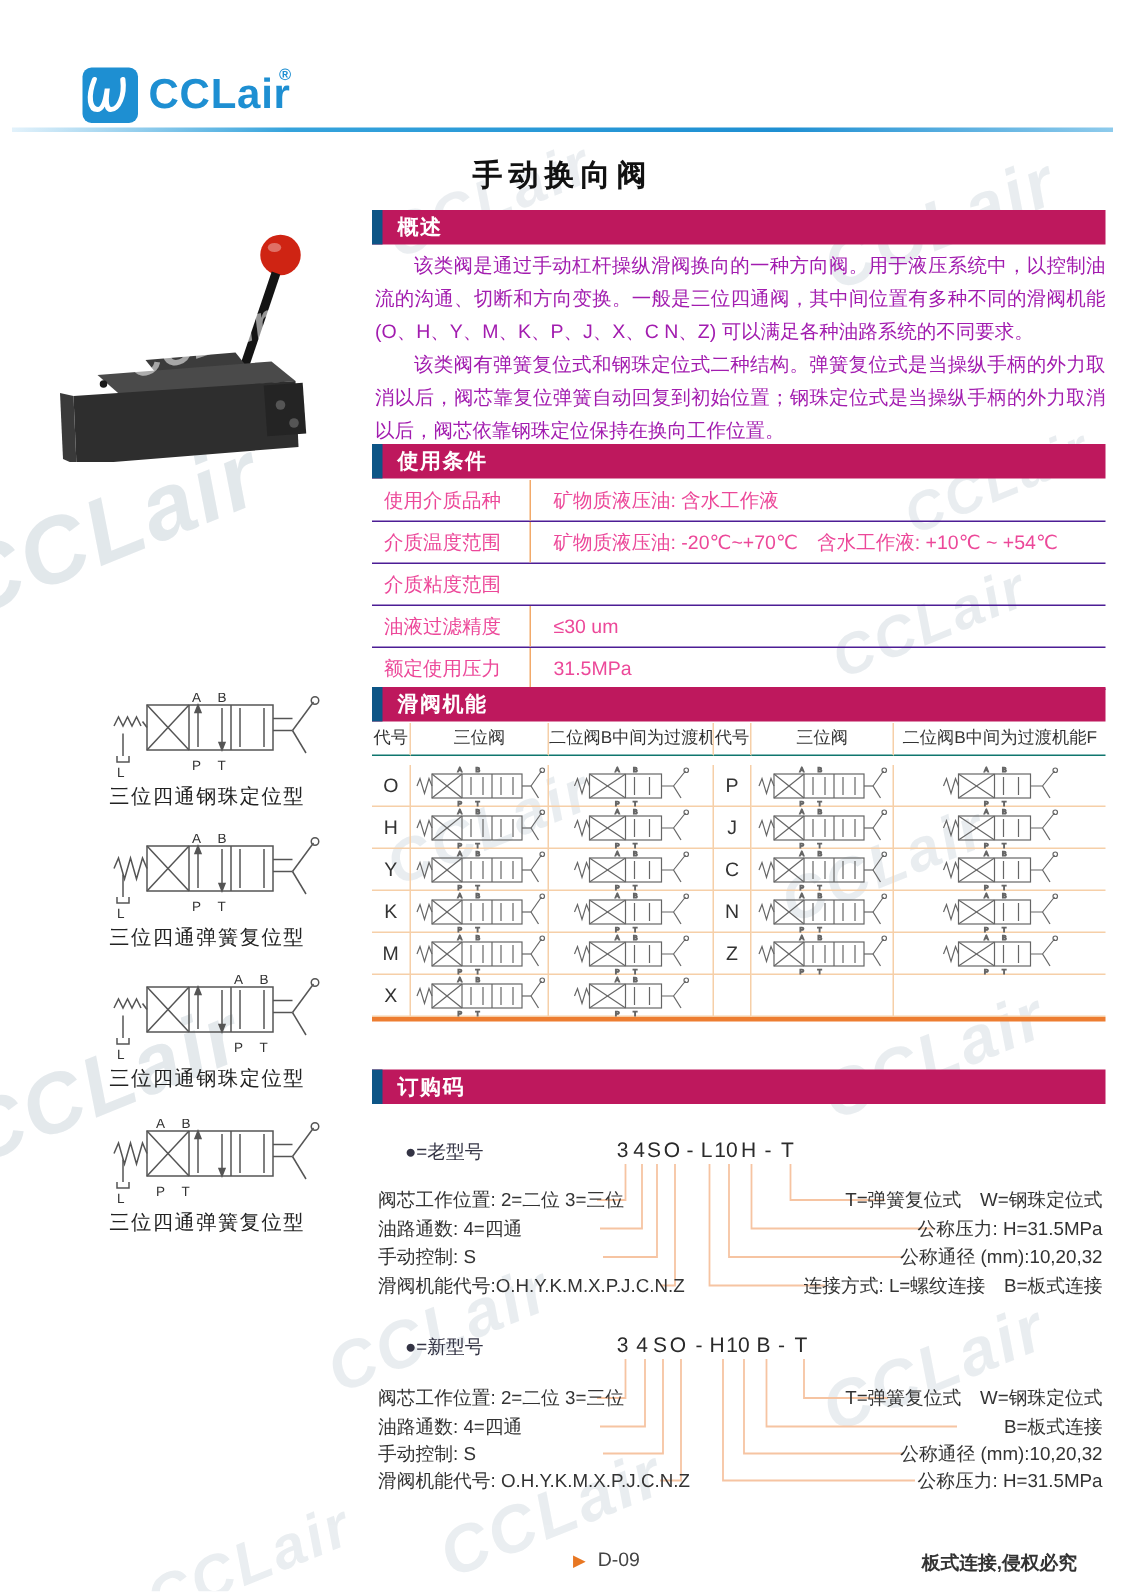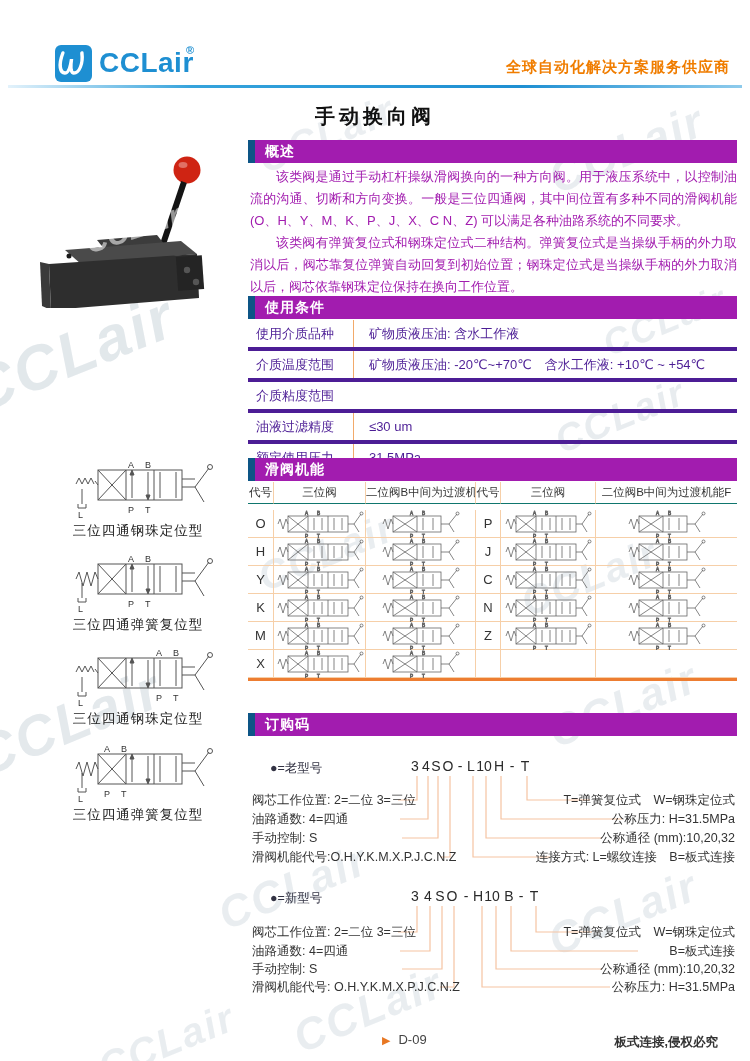--- a/index.html
+++ b/index.html
@@ -13,31 +13,31 @@
   
   .logo-box{position:absolute;left:55px;top:45px;width:37px;height:37px;background:#1e8fd2;border-radius:6px;}
   .logo-text{position:absolute;left:99px;top:47px;font-size:28px;font-weight:bold;color:#1e8fd2;letter-spacing:.5px;}
   .logo-reg{position:absolute;left:186px;top:44px;font-size:11px;color:#1e8fd2;font-weight:bold;}
   .tagline{position:absolute;right:20px;top:58px;font-size:15px;font-weight:bold;color:#f07d00;letter-spacing:1px;}
   .header-line{position:absolute;left:8px;right:8px;top:85px;height:3px;background:linear-gradient(to right,#e3f2fb,#35a3dc 25%,#1e8fd2 70%,#8ecbec);}
 
   .page-title{position:absolute;left:0;top:103px;width:100%;text-align:center;font-size:20px;font-weight:bold;color:#111;letter-spacing:4px;}
 
   
-  .bar{position:absolute;left:248px;width:489px;height:23px;background:#a21caf;}
+  .bar{position:absolute;left:248px;width:489px;height:23px;background:#be185d;}
   .bar::before{content:"";position:absolute;left:0;top:0;width:7px;height:23px;background:#0d5586;}
   .bar-title{color:#fff;font-weight:bold;font-size:14px;line-height:23px;padding-left:17px;letter-spacing:1px;}
 
   
   .overview-text{position:absolute;left:250px;top:166px;width:487px;font-size:13px;line-height:22px;color:#a21caf;text-align:justify;}
   .overview-text p{margin:0;text-indent:2em;}
 
   
   .cond{position:absolute;left:248px;top:320px;width:489px;}
-  .cond-row{display:flex;height:27px;border-bottom:4px solid #4c1d95;font-size:13px;color:#4c1d95;align-items:center;}
+  .cond-row{display:flex;height:27px;border-bottom:1px solid #4c1d95;font-size:13px;color:#ec4899;align-items:center;}
   .cond-label{flex:0 0 97px;padding-left:8px;}
   .cond-value{flex:1;border-left:1px solid #f2aa6a;padding-left:15px;height:27px;line-height:27px;}
 
   
   .spool{position:absolute;left:248px;top:482px;width:489px;border-bottom:3px solid #ed7d31;
          display:grid;grid-template-columns:26px 92px 110px 25px 95px 141px;grid-auto-rows:28px;}
   .spool .hcell{height:21px;line-height:21px;font-size:11.5px;color:#333;text-align:center;border-bottom:1px solid #0f766e;border-right:1px solid #f6cfa8;white-space:nowrap;overflow:hidden;}
   .spool .cell{display:flex;align-items:center;justify-content:center;border-bottom:1px solid #f6cfa8;border-right:1px solid #f6cfa8;font-size:13px;color:#333;}
   .spool .last{border-right:none;}
 
@@ -81,21 +81,20 @@
       <div class="wm" style="left: 95px; top: 1020px; font-size: 40px; opacity: 0.3;">CCLair</div>
     </div>
 
   <div class="logo-box">
     <svg width="37" height="37" viewBox="0 0 37 37">
       <path d="M9,8 C6,20 9,28 14,28 C18,28 18.5,20 18.5,14 C18.5,20 19,28 23,28 C28,28 31,19 28,8" fill="none" stroke="#fff" stroke-width="3.4" stroke-linecap="round" transform="skewX(-8)"></path>
     </svg>
   </div>
   <div class="logo-text">CCLair</div>
   <div class="logo-reg">®</div>
-  <div class="tagline">全球自动化解决方案服务供应商</div>
   <div class="header-line"></div>
 
   <div class="page-title">手动换向阀</div>
 
   <svg style="position:absolute;left:35px;top:140px;" width="202" height="168" viewBox="0 0 202 168">
     <circle cx="152" cy="30" r="13.5" fill="#cf2413"></circle>
     <ellipse cx="148" cy="25" rx="4.5" ry="3" fill="rgba(255,255,255,.35)"></ellipse>
     <line x1="149" y1="42" x2="124" y2="116" stroke="#141414" stroke-width="6"></line>
     <polygon points="112,108 134,103 140,123 118,128" fill="#1f1f1f"></polygon>
     <polygon points="62,100 122,95 130,105 70,110" fill="#3c3c3c"></polygon>

